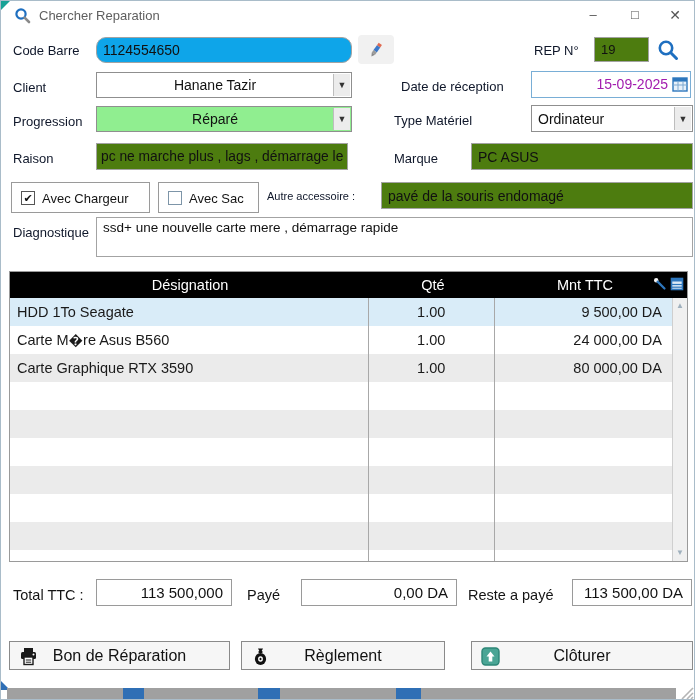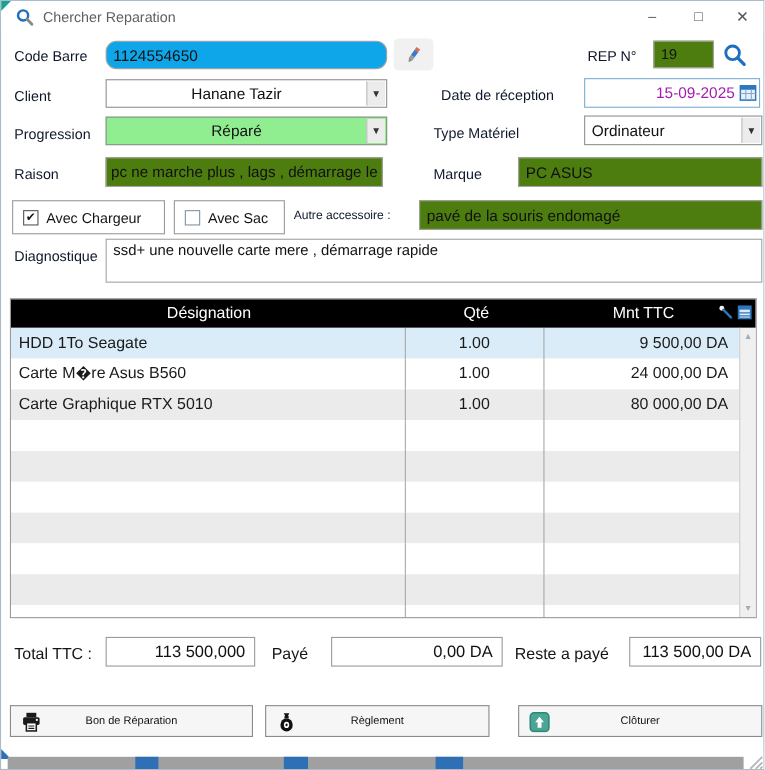--- a/index.html
+++ b/index.html
@@ -51,21 +51,21 @@
   .trow .c3 { width:178px; text-align:right; padding-right:10px; line-height:28px; }
   .vscroll { position:absolute; right:0; top:26px; bottom:0; width:15px; background:#f0f0f0; border-left:1px solid #cfcfcf; }
   .vscroll .sarrow { position:absolute; left:0; width:14px; height:14px; text-align:center; font-size:8px; color:#9fb0bd; line-height:14px; }
   .vscroll .up { top:1px; } .vscroll .dn { bottom:1px; }
 
   
   .totlabel { position:absolute; font-size:14.5px; color:#141414; white-space:nowrap; }
   .totfield { position:absolute; height:27px; border:1px solid #9a9a9a; background:#fff; font-size:15px; color:#111; text-align:right; padding-right:8px; line-height:25px; }
 
   
-  .bigbtn { position:absolute; top:640px; height:29px; border:1px solid #8a8a8a; background:#f6f6f6; font-size:10px; color:#111; font-family:"Liberation Sans",sans-serif; }
+  .bigbtn { position:absolute; top:640px; height:29px; border:1px solid #8a8a8a; background:#f6f6f6; font-size:16px; color:#111; font-family:"Liberation Sans",sans-serif; }
   .bigbtn .blabel { position:absolute; left:0; right:0; top:0; bottom:0; display:flex; align-items:center; justify-content:center; }
   .bigbtn .bicon { position:absolute; left:9px; top:5px; width:19px; height:19px; }
 
   
   .bstrip { position:absolute; left:6px; top:687px; width:671px; height:13px; background:#a0a0a0; }
   .bseg { position:absolute; top:0; height:13px; background:#2f6fb5; }
   .bwedge { position:absolute; left:0; top:680px; width:0; height:0; border-bottom:9px solid #2f6fb5; border-right:9px solid transparent; }
   .grip { position:absolute; right:0; top:681px; width:18px; height:18px; background:#fff; }
 </style>
 </head>
@@ -174,21 +174,21 @@
           <span class="c1">HDD 1To Seagate</span>
           <span class="c2">1.00</span>
           <span class="c3">9 500,00 DA</span>
         </div>
         <div class="trow plain">
           <span class="c1">Carte M�re Asus B560</span>
           <span class="c2">1.00</span>
           <span class="c3">24 000,00 DA</span>
         </div>
         <div class="trow stripe">
-          <span class="c1">Carte Graphique RTX 5010</span>
+          <span class="c1">Carte Graphique RTX 3590</span>
           <span class="c2">1.00</span>
           <span class="c3">80 000,00 DA</span>
         </div>
         <div class="trow plain">
           <span class="c1"></span>
           <span class="c2"></span>
           <span class="c3"></span>
         </div>
         <div class="trow stripe">
           <span class="c1"></span>

